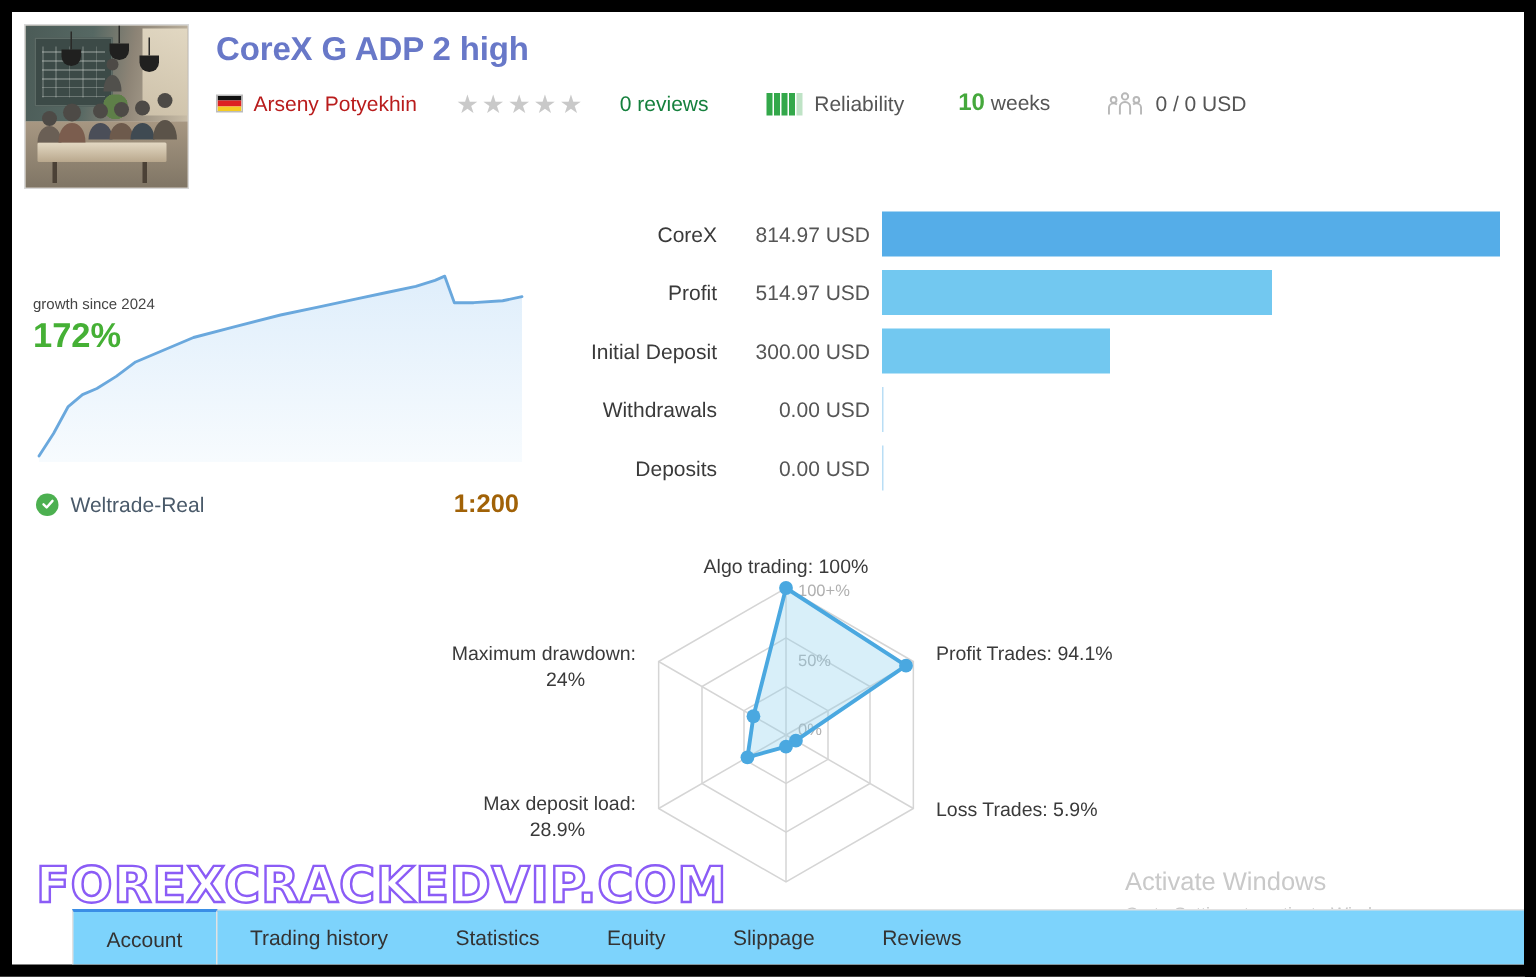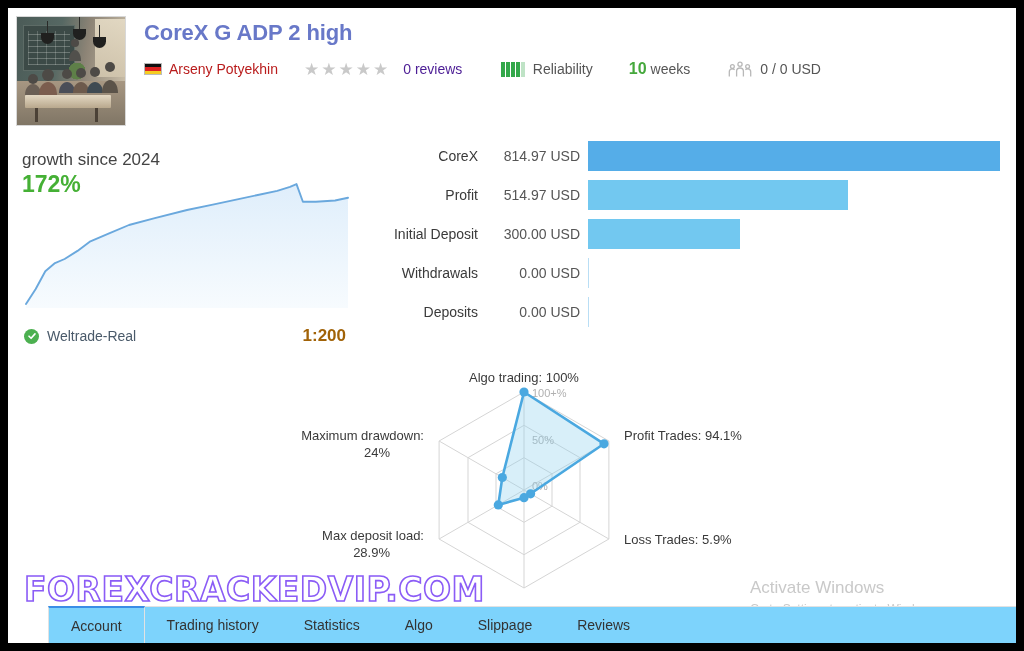--- a/index.html
+++ b/index.html
@@ -61,21 +61,21 @@
   #meta-row { position: absolute; left: 136px; top: 48px; height: 26px;
               display: flex; align-items: center; }
   .flag { width: 18px; height: 12px; border: 1px solid #bbb; position: relative; overflow: hidden; flex: none; }
   .flag i { position: absolute; left: 0; width: 100%; height: 33.34%; display: block; }
   .flag .b1 { top: 0; background: #101010; }
   .flag .b2 { top: 33.3%; background: #dd2222; }
   .flag .b3 { top: 66.6%; background: #f5cc22; }
   #author-name { font-size: 14px; color: #b91c1c; margin-left: 7px; }
   #stars { margin-left: 26px; display: flex; gap: 2px; }
   #stars span { color: #c9c9c9; font-size: 17px; line-height: 17px; }
-  #reviews-count { font-size: 14px; color: #4c1d95; margin-left: 15px; }
+  #reviews-count { font-size: 14px; color: #15803d; margin-left: 25px; }
   #reliability { margin-left: 39px; display: flex; align-items: center; }
   #rel-bars { display: flex; gap: 1.5px; }
   #rel-bars i { display: block; width: 3.5px; height: 15px; background: #33a84a; }
   #rel-bars i.off { background: #bfe3c6; }
   #rel-label { font-size: 14px; color: #555; margin-left: 8px; }
   #weeks { margin-left: 36px; display: flex; align-items: baseline; }
   #weeks-num { font-size: 16px; font-weight: bold; color: #45a83c; }
   #weeks-label { font-size: 14px; color: #555; margin-left: 4px; }
   #subscribers { margin-left: 38px; display: flex; align-items: center; }
   #subs-value { font-size: 14px; color: #555; margin-left: 8px; }
@@ -84,21 +84,21 @@
     position: absolute; left: 145px; top: 84px;
     height: 32px; padding: 0 16px;
     border: 1px solid #95c98d; background: #fff; border-radius: 2px;
     font-size: 14px; color: #333;
     display: flex; align-items: center; cursor: pointer;
     font-family: "Liberation Sans", sans-serif;
   }
 
   
   #growth { position: absolute; left: 14px; top: 142px; width: 330px; height: 165px; }
-  #growth-label { font-size: 17px; color: #444; }
+  #growth-label { font-size: 10px; color: #444; margin-top: 48px; }
   #growth-value { font-size: 23px; font-weight: bold; color: #45b035; margin-top: 1px; }
   #spark { position: absolute; left: 0; top: 18px; width: 330px; height: 140px; }
 
   #broker-row { position: absolute; left: 16px; top: 318px; width: 322px;
                 display: flex; align-items: center; }
   #shield { width: 15px; height: 15px; border-radius: 50%; background: #4cb050;
             display: flex; align-items: center; justify-content: center; flex: none; }
   #shield svg { display: block; }
   #broker-name { font-size: 14px; color: #4a5a6a; margin-left: 8px; }
   #leverage { margin-left: auto; font-size: 17px; font-weight: bold; color: #a16207; }
@@ -347,18 +347,18 @@
 
   <div id="activate">
     <div id="activate-title">Activate Windows</div>
     <div id="activate-sub">Go to Settings to activate Windows.</div>
   </div>
 
   <div id="tabs">
       <div class="tab active">Account</div>
       <div class="tab">Trading history</div>
       <div class="tab">Statistics</div>
-      <div class="tab">Algo</div>
+      <div class="tab">Equity</div>
       <div class="tab">Slippage</div>
       <div class="tab">Reviews</div>
     </div>
 
 </div>
 
 </body></html>

